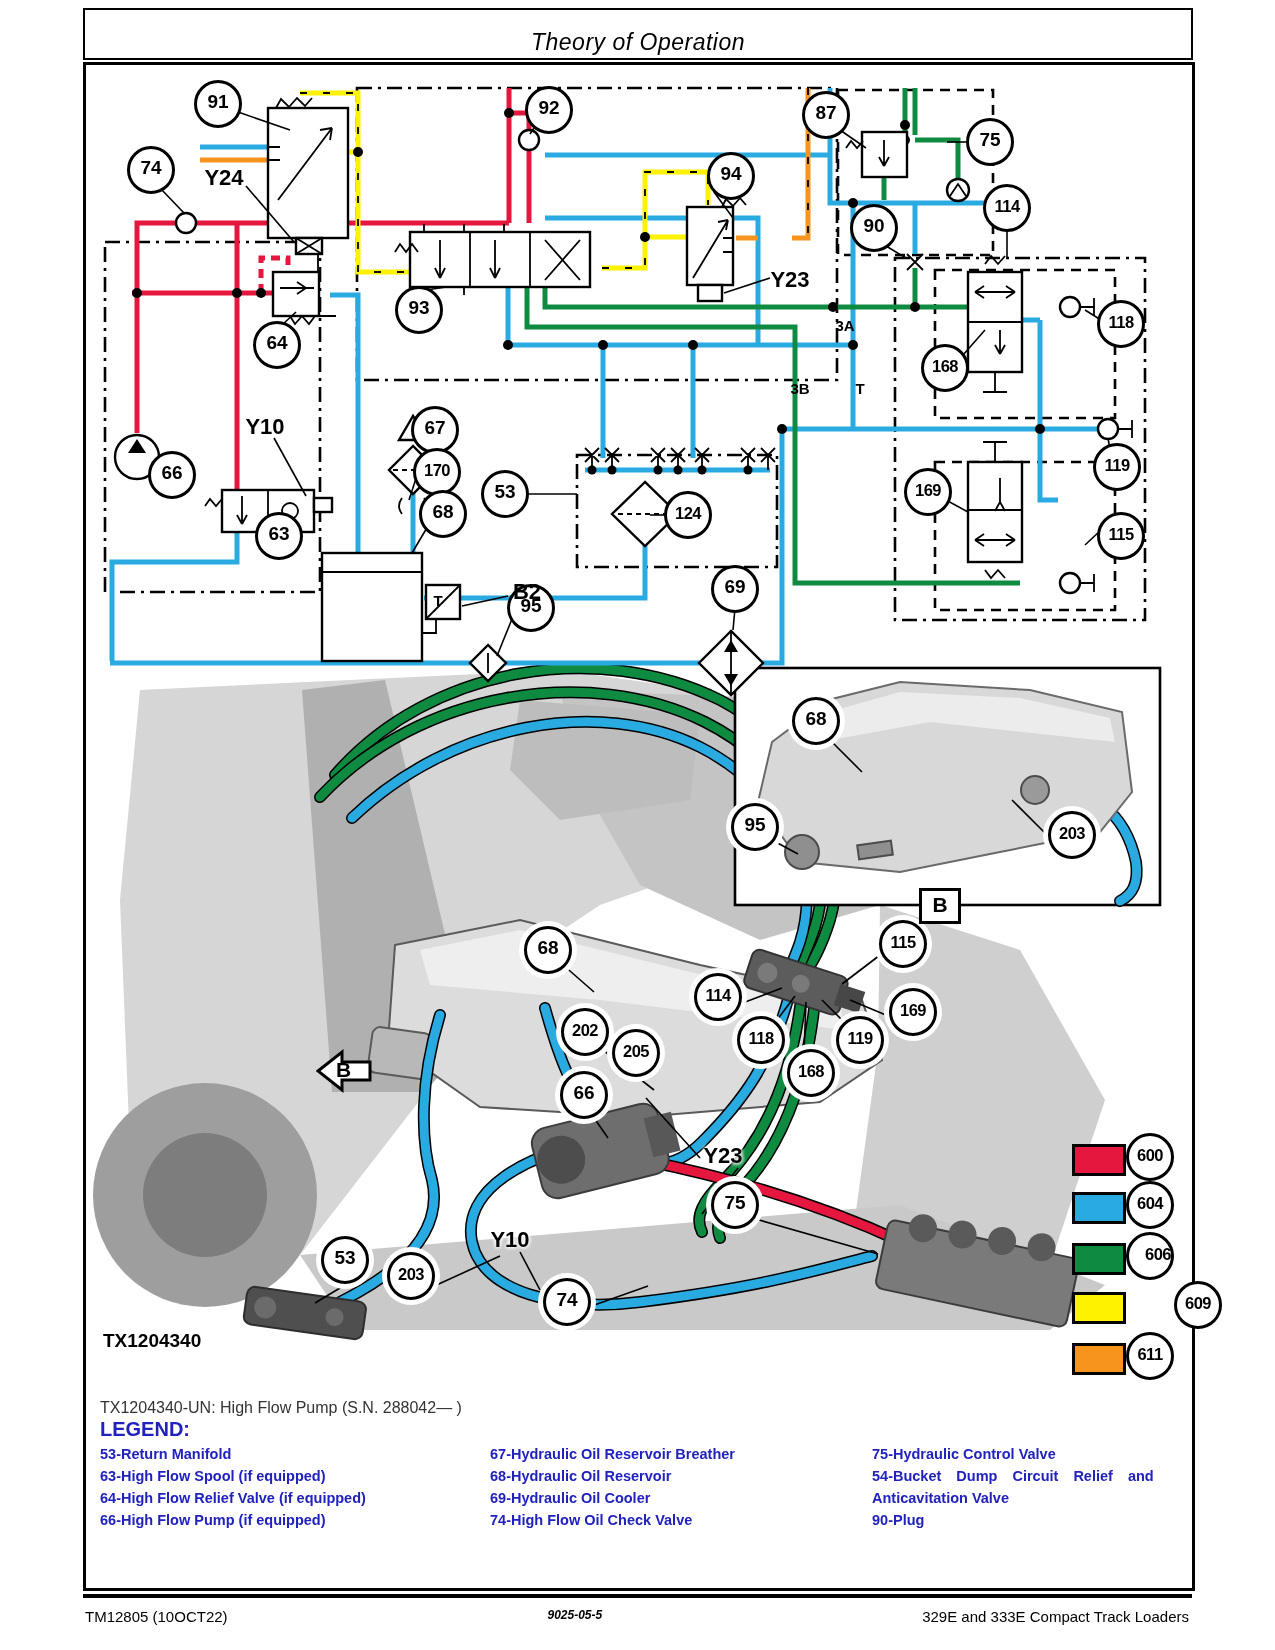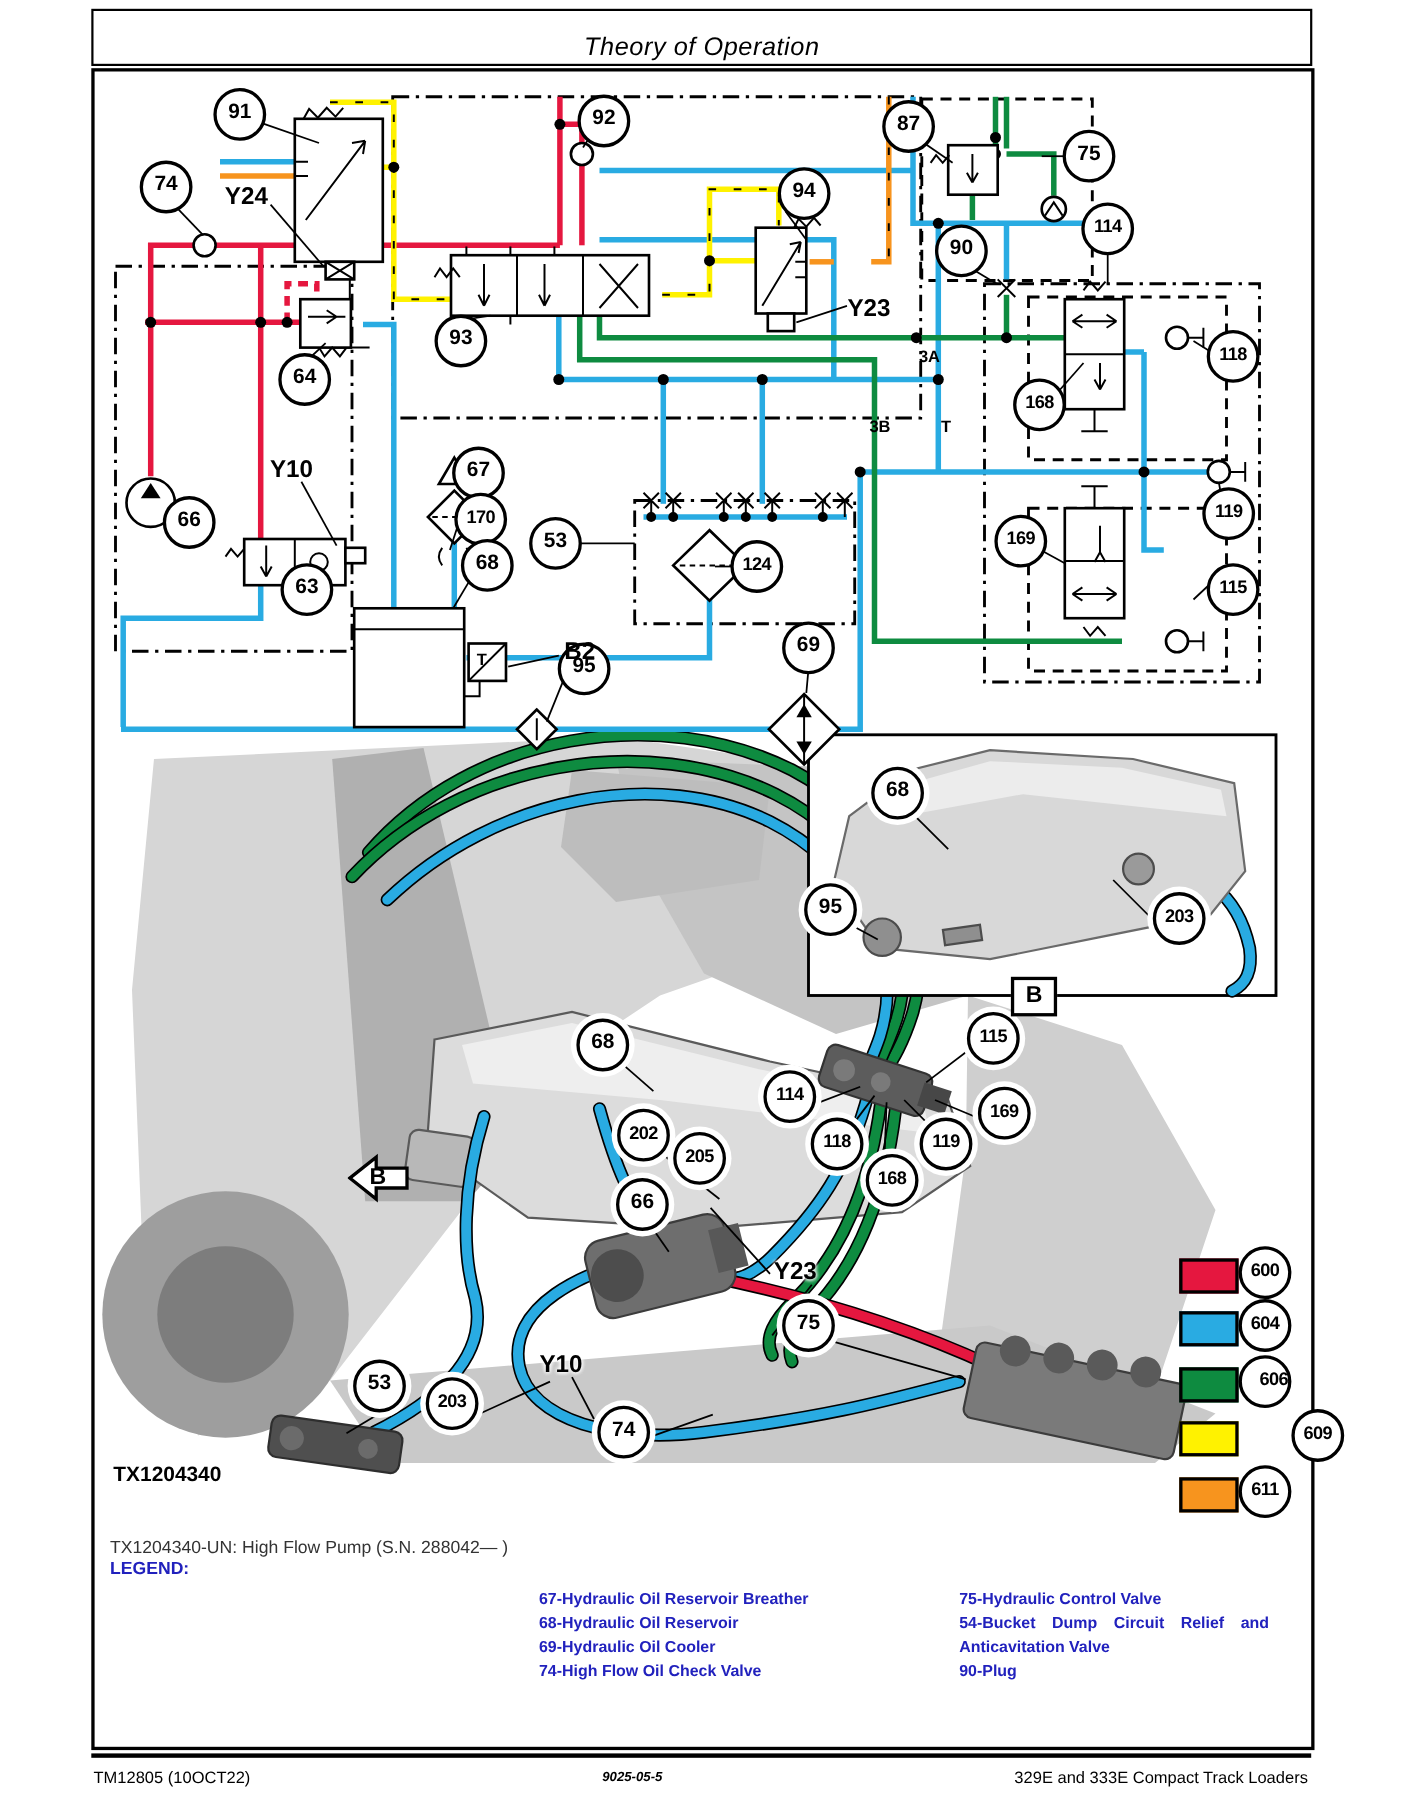--- a/index.html
+++ b/index.html
@@ -24,21 +24,21 @@
         font-size:15px;z-index:6;white-space:nowrap;}
   .photo-lab{text-shadow:0 0 4px #fff,0 0 4px #fff,0 0 4px #fff;}
   .view-box{position:absolute;width:36px;height:30px;border:3px solid #000;background:#fff;
         transform:translate(-50%,-50%);text-align:center;font-weight:bold;font-size:21px;
         line-height:28px;z-index:7;}
   .view-arrow{position:absolute;transform:translate(-50%,-50%);z-index:7;width:58px;height:46px;}
   .view-arrow span{position:absolute;left:20px;top:10px;font-weight:bold;font-size:21px;}
   .swatch{position:absolute;width:48px;height:26px;border:3px solid #000;}
   .fig-id{position:absolute;left:103px;top:1330px;font-weight:bold;font-size:19px;z-index:6;}
   .fig-caption{position:absolute;left:100px;top:1399px;font-size:16px;color:#333;z-index:6;}
-  .legend-head{position:absolute;left:100px;top:1418px;font-size:16px;font-weight:bold;color:#2121bd;z-index:6;}
+  .legend-head{position:absolute;left:100px;top:1418px;font-size:20px;font-weight:bold;color:#2121bd;z-index:6;}
   .legend-col{position:absolute;top:1443px;color:#2121bd;font-weight:bold;font-size:14.5px;
         line-height:22px;z-index:6;}
   #legend-col-0{left:100px;width:390px;}
   #legend-col-1{left:490px;width:370px;}
   #legend-col-2{left:872px;width:300px;}
   #legend-col-2 div:nth-child(2){word-spacing:11px;}
   .footer{position:absolute;left:85px;top:1608px;width:1104px;display:flex;
         justify-content:space-between;font-size:15px;z-index:6;}
   .footer .center{font-weight:bold;font-size:12px;font-style:italic;}
   .leader{stroke:#000;stroke-width:1.6;}
@@ -493,20 +493,26 @@
   <div class="view-arrow" style="left:345px;top:1071px;">
     <svg width="58" height="46" viewBox="0 0 58 46">
       <polygon points="2,23 26,4 26,14 54,14 54,32 26,32 26,42" fill="#fff" stroke="#000" stroke-width="3"></polygon>
     </svg>
     <span>B</span>
   </div>
 
   <div class="fig-id">TX1204340</div>
   <div class="fig-caption">TX1204340-UN: High Flow Pump (S.N. 288042— )</div>
   <div class="legend-head">LEGEND:</div>
+  <div class="legend-col" id="legend-col-0">
+      <div>53-Return Manifold</div>
+      <div>63-High Flow Spool (if equipped)</div>
+      <div>64-High Flow Relief Valve (if equipped)</div>
+      <div>66-High Flow Pump (if equipped)</div>
+    </div>
   <div class="legend-col" id="legend-col-1">
       <div>67-Hydraulic Oil Reservoir Breather</div>
       <div>68-Hydraulic Oil Reservoir</div>
       <div>69-Hydraulic Oil Cooler</div>
       <div>74-High Flow Oil Check Valve</div>
     </div>
   <div class="legend-col" id="legend-col-2">
       <div>75-Hydraulic Control Valve</div>
       <div>54-Bucket Dump Circuit Relief and</div>
       <div>Anticavitation Valve</div>

